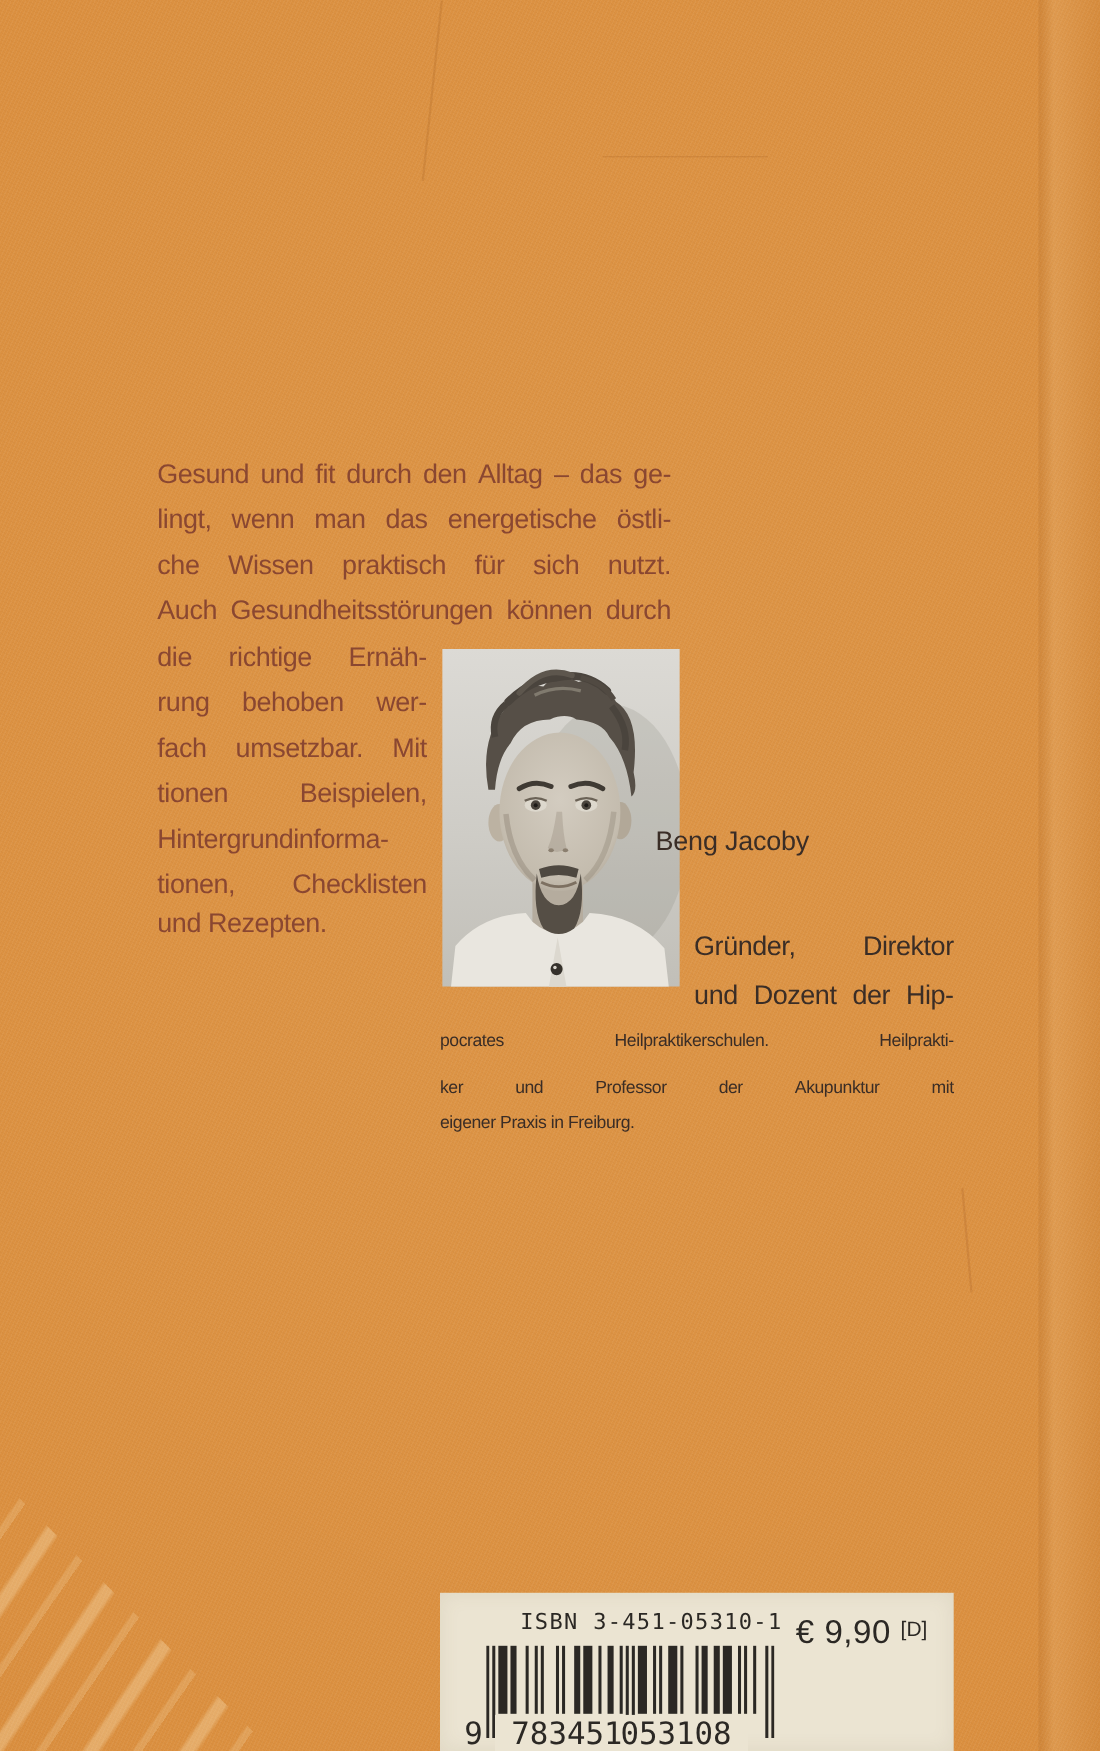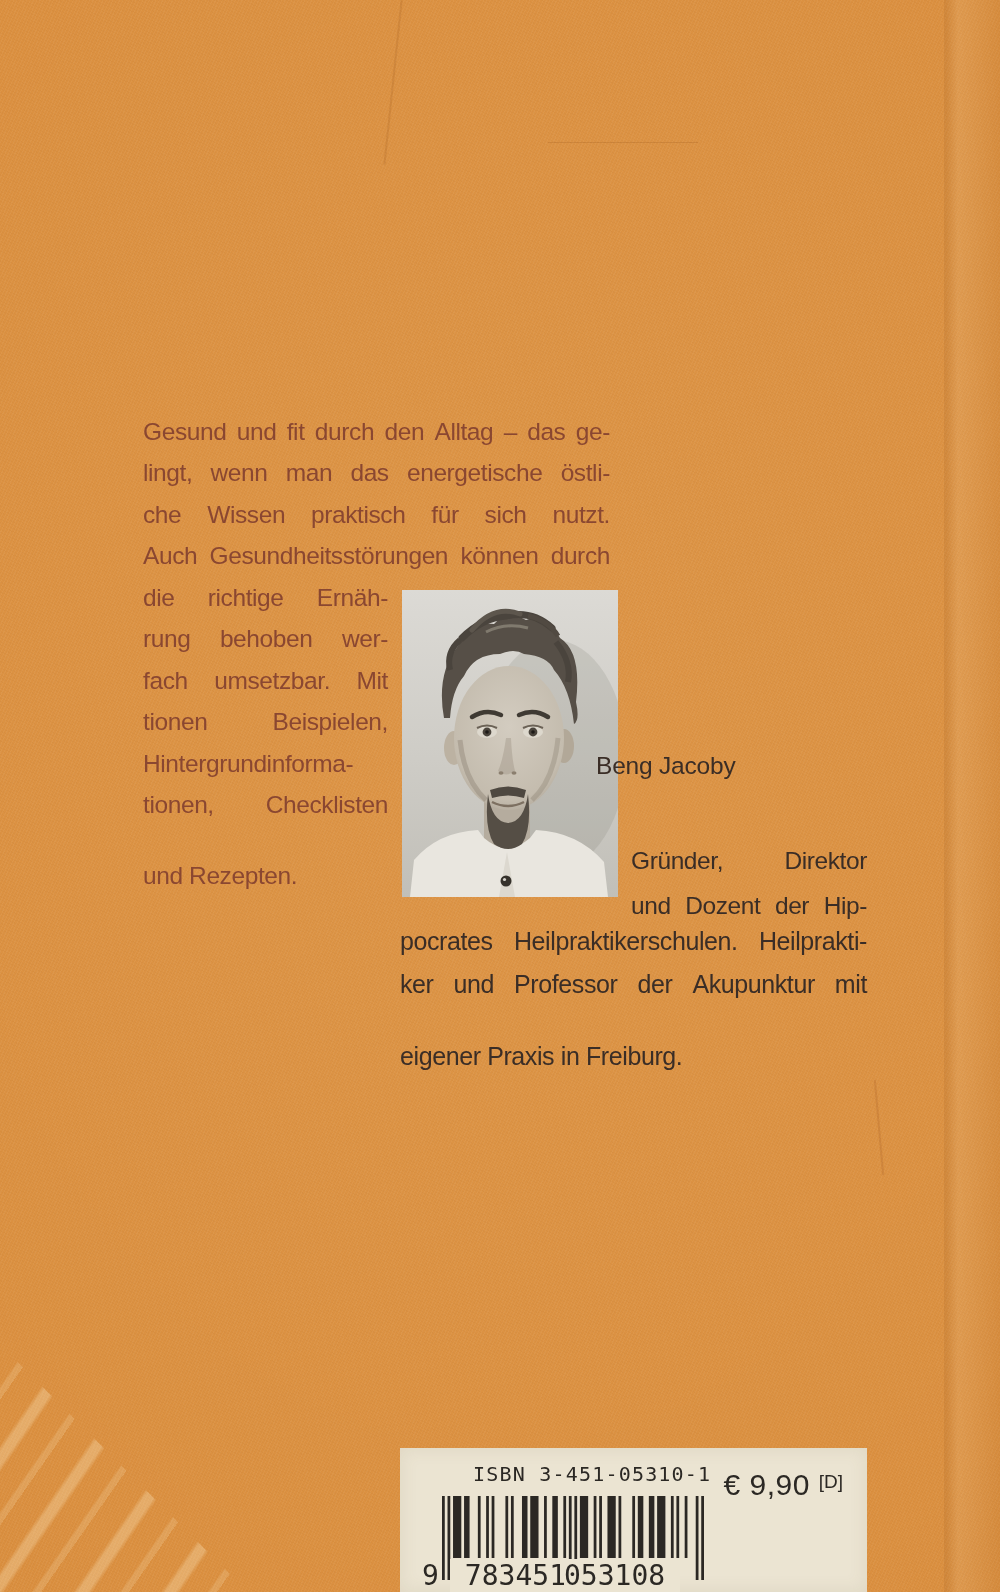--- a/index.html
+++ b/index.html
@@ -29,30 +29,30 @@
     left:-60px;top:1360px;width:420px;height:260px;
     background:repeating-linear-gradient(125deg,
       transparent 0 26px, rgba(255,238,200,0.30) 30px 38px,
       transparent 42px 64px, rgba(255,238,200,0.18) 66px 72px);
     clip-path:polygon(0 0, 18% 0, 80% 100%, 0 100%);
   }
 
   
   .textcol{position:absolute;}
   .line{height:var(--lh);display:flex;justify-content:space-between;align-items:flex-end;white-space:nowrap;}
-  .line.noj{display:block;line-height:var(--lh);margin-top:36px;}
+  .line.noj{display:block;line-height:var(--lh);}
   .blurb{left:143px;top:404px;color:var(--blurb,#8a4731);font-size:24.5px;letter-spacing:-0.4px;--lh:41.5px;}
   .blurb-wide{width:467px;}
   .blurb-narrow{width:245px;}
   .author-name{
     position:absolute;left:596px;top:744px;width:236px;height:44px;line-height:44px;
     color:var(--dark,#3a2d26);font-size:24.5px;letter-spacing:-0.2px;
   }
   .author-side{left:631px;top:830px;width:236px;color:var(--dark,#3a2d26);font-size:24.5px;letter-spacing:-0.4px;--lh:45px;}
-  .author-full{left:400px;top:912px;width:467px;color:var(--dark,#3a2d26);font-size:25px;letter-spacing:-0.4px;--lh:43.5px;}
+  .author-full{left:400px;top:912px;width:467px;color:var(--dark,#3a2d26);font-size:16px;letter-spacing:-0.4px;--lh:43.5px;}
 
   
   .photo{position:absolute;left:402px;top:590px;width:216px;height:307px;}
   .photo svg{display:block;width:100%;height:100%;}
 
   
   .isbn-panel{
     position:absolute;left:400px;top:1448px;width:467px;height:144px;
     background:var(--box,#ebe4d2);
     box-shadow:inset 0 0 18px rgba(120,100,60,0.10);

